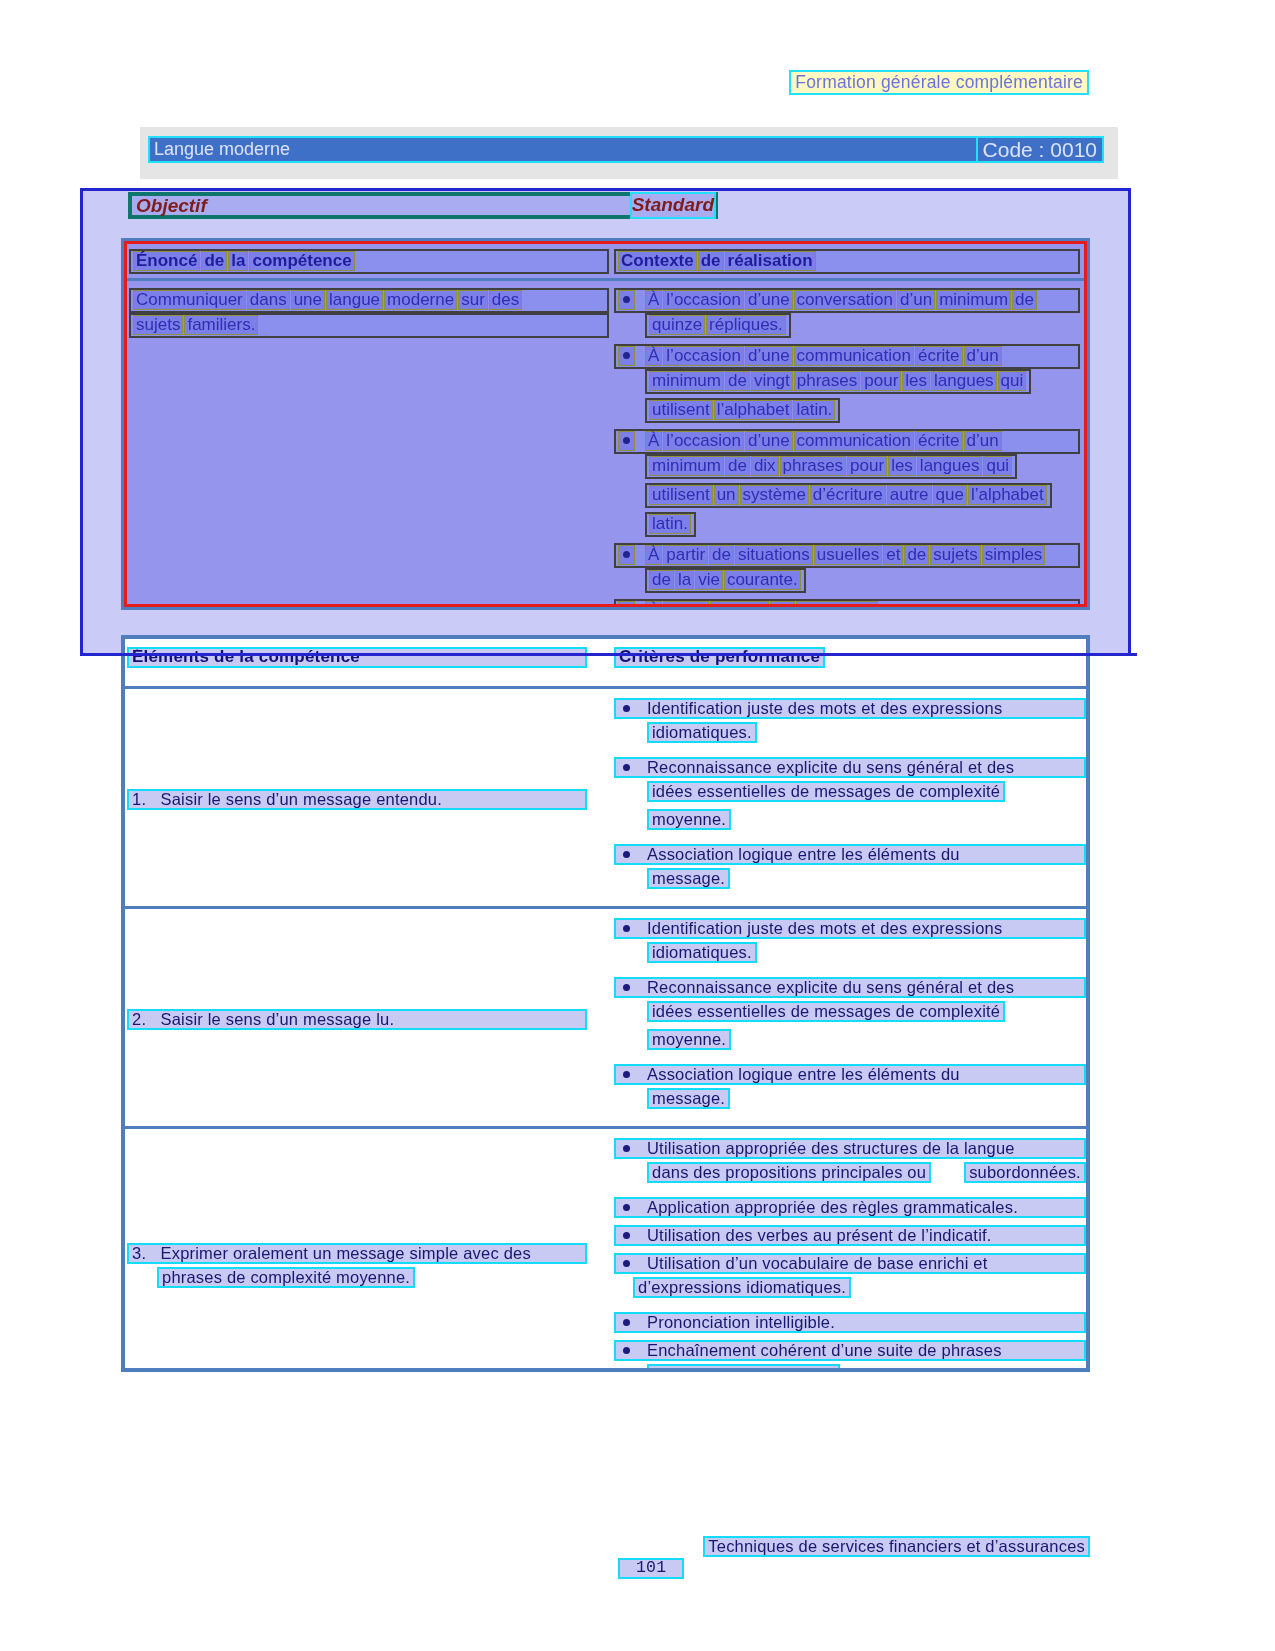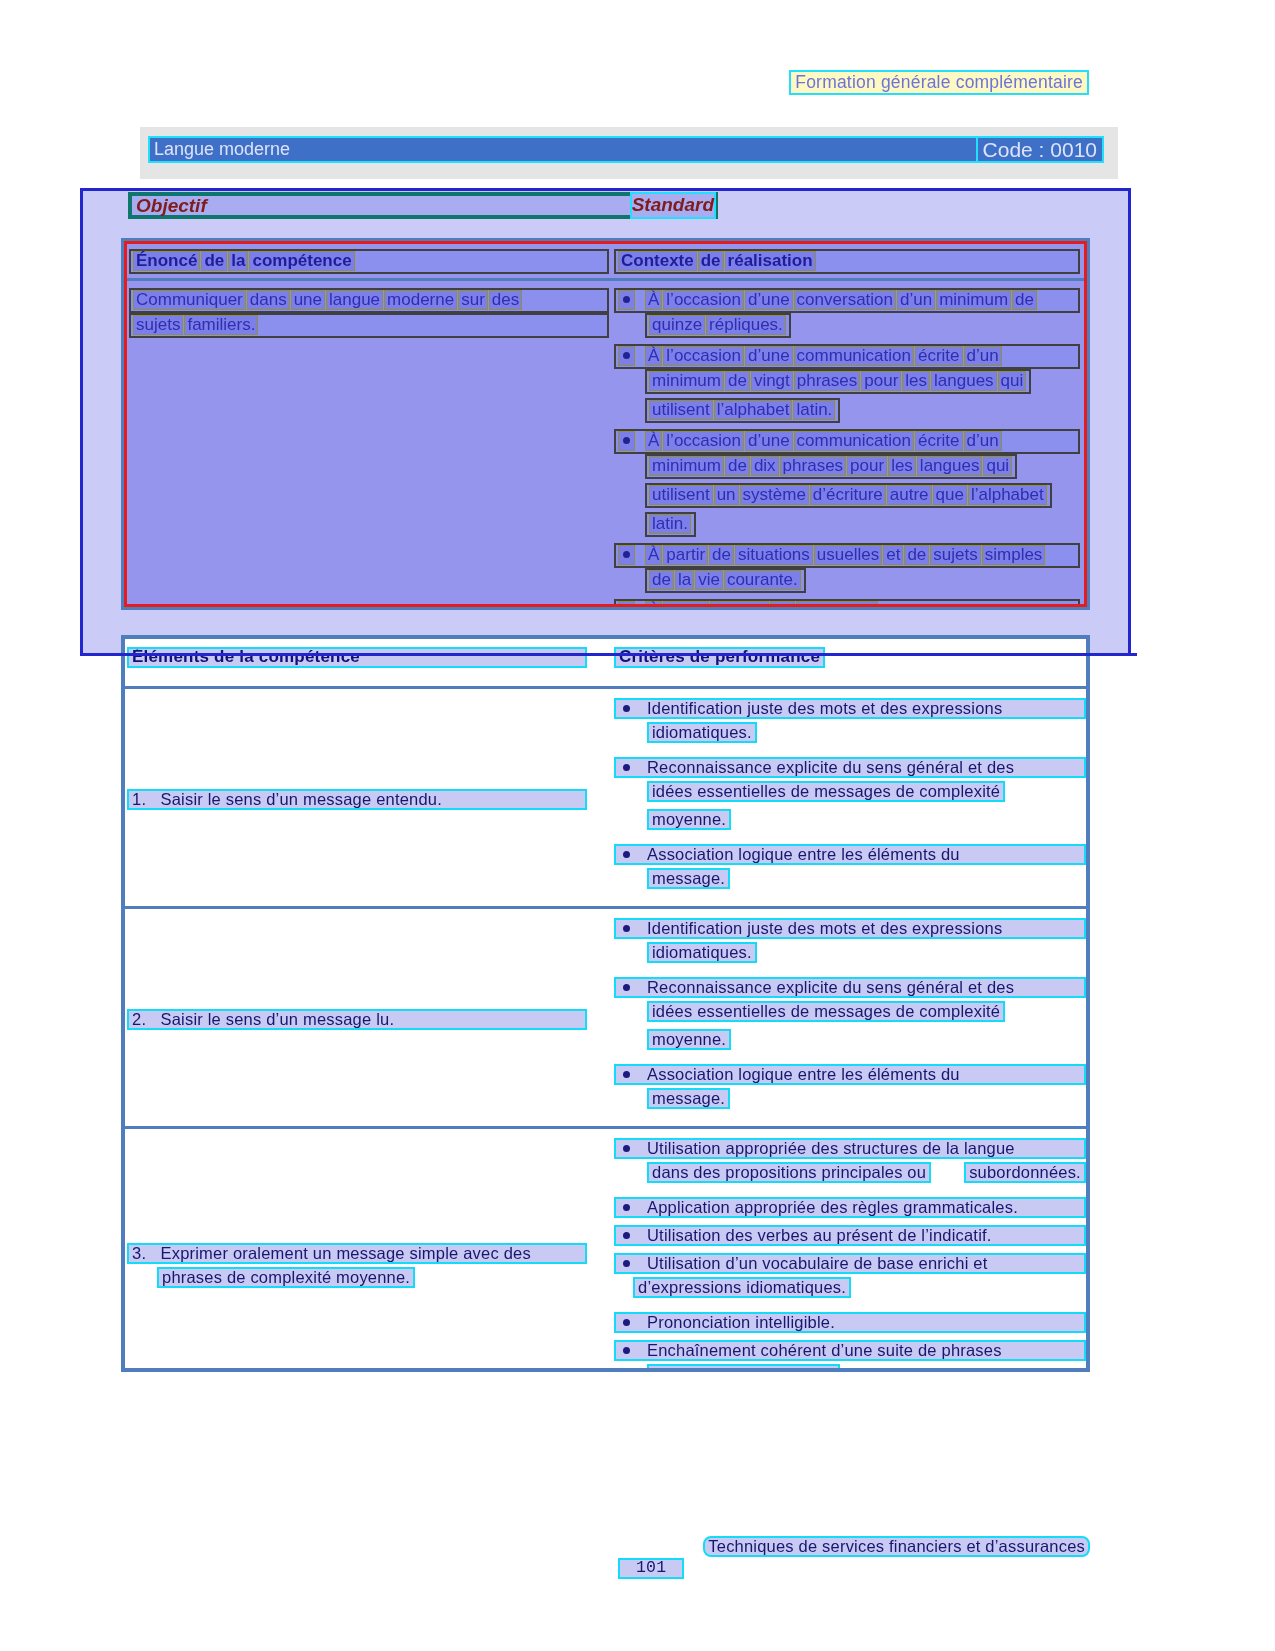--- a/index.html
+++ b/index.html
@@ -71,21 +71,21 @@
   .table2{position:absolute;left:121px;top:635px;width:969px;height:737px;z-index:2;
           box-sizing:border-box;border:4px solid #4f7dbd;background:#ffffff;overflow:hidden;}
   .t2-header{display:flex;box-sizing:border-box;height:50px;padding:8px 0 0 2px;
              border-bottom:3px solid #4f7dbd;}
   .t2-row{display:flex;box-sizing:border-box;padding:9px 0 3px 2px;align-items:center;}
   .t2-row + .t2-row{border-top:3px solid #4f7dbd;}
   .t2-left{width:487px;box-sizing:border-box;padding-right:27px;overflow:hidden;}
   .t2-right{flex:1;box-sizing:border-box;overflow:hidden;}
 
   
-  .footer-label{position:absolute;top:1536px;right:185px;border-radius:8px;}
+  .footer-label{position:absolute;top:1536px;right:185px;}
   .page-number{position:absolute;top:1558px;left:618px;padding:0 16px;font-family:Liberation Mono, monospace;}
 </style>
 </head>
 <body>
 
 <div class="page">
 
   <div class="top-label">Formation générale complémentaire</div>
 
   <div class="header-bar">

